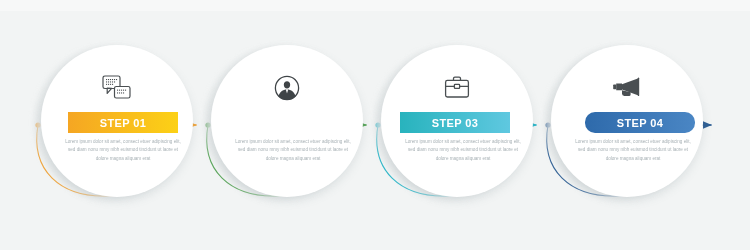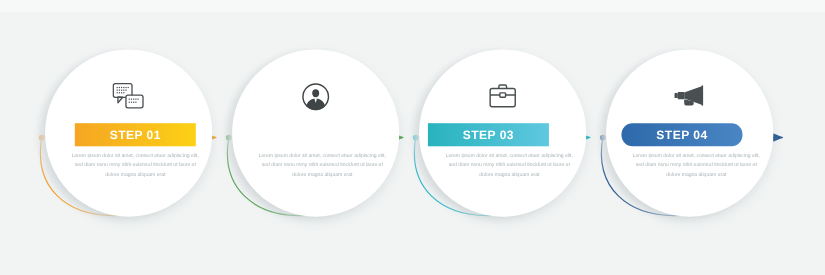--- a/index.html
+++ b/index.html
@@ -84,22 +84,22 @@
     align-items: center;
     justify-content: center;
     color: #ffffff;
     font-size: 11px;
     font-weight: bold;
     letter-spacing: .4px;
     white-space: nowrap;
   }
   .step-0 .step-bar { left: 27px; background: linear-gradient(90deg,#f5a623 0%,#fcd116 100%); }
   .step-1 .step-bar { left: 25px; background: linear-gradient(90deg,#4a9b45 0%,#85c46a 100%); }
-  .step-2 .step-bar { left: 8px; background: linear-gradient(90deg,#28b3bd 0%,#5fc8e0 100%); text-align: center; }
-  .step-3 .step-bar { left: 14px; background: linear-gradient(90deg,#2e6aab 0%,#4a86c4 100%); border-radius: 10px; }
+  .step-2 .step-bar { left: 19px; background: linear-gradient(90deg,#28b3bd 0%,#5fc8e0 100%); text-align: center; }
+  .step-3 .step-bar { left: 34px; background: linear-gradient(90deg,#2e6aab 0%,#4a86c4 100%); border-radius: 10px; }
 
   .desc {
     position: absolute;
     left: 22px;
     top: 93px;
     width: 120px;
     text-align: center;
     font-size: 4.6px;
     line-height: 1.85;
     color: #a9b2b6;

